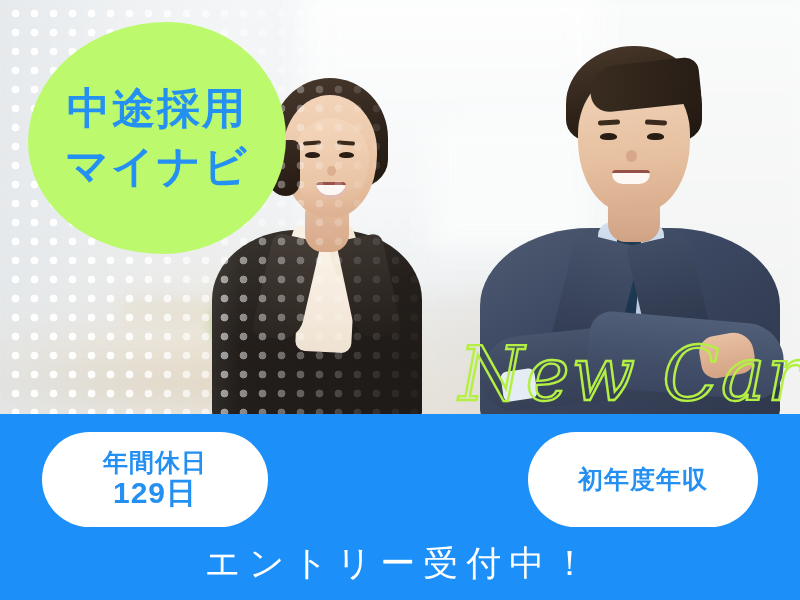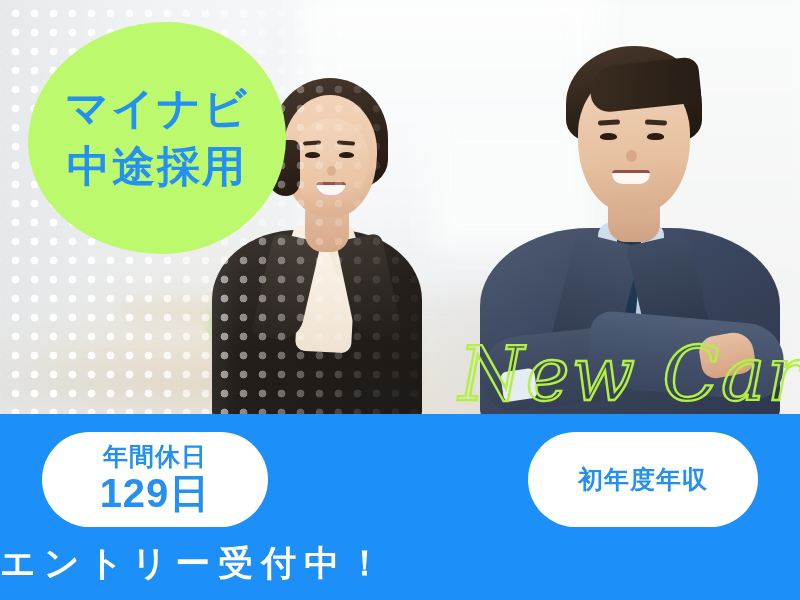--- a/index.html
+++ b/index.html
@@ -351,41 +351,41 @@
   .pill.p3 { left: 528px; width: 230px; }
 
   .pill .small {
     font-size: 25px;
     font-weight: 600;
     line-height: 1.1;
     letter-spacing: 1px;
     white-space: nowrap;
   }
   .pill .big {
-    font-size: 40px;
+    font-size: 30px;
     font-weight: 600;
     line-height: 1.12;
     letter-spacing: 1px;
     white-space: nowrap;
   }
   .pill .solo {
     font-size: 35px;
     font-weight: 600;
     letter-spacing: 3px;
     white-space: nowrap;
   }
 
   .entry {
     position: absolute;
     left: 0; top: 126px;
     width: 800px;
-    text-align: left;
+    text-align: center;
     color: #ffffff;
     font-size: 35px;
-    font-weight: 700;
+    font-weight: 400;
     letter-spacing: 8px;
     white-space: nowrap;
   }
 </style>
 </head>
 <body>
 
 <div id="banner">
 
   <div class="photo-bg">
@@ -439,22 +439,22 @@
     <div class="m-cuff"></div>
     <div class="m-hand"></div>
   </div>
 
   <div class="photo-shade"></div>
 
   <div class="veil"></div>
   <div class="dots"></div>
 
   <div class="blob">
+    <div class="blob-line">中途採用</div>
     <div class="blob-line">マイナビ</div>
-    <div class="blob-line">中途採用</div>
   </div>
 
   <div class="script">
     <svg viewBox="0 0 340 92" preserveAspectRatio="none">
       <text x="4" y="70">New Career</text>
     </svg>
   </div>
 
   <div class="bar">
 

